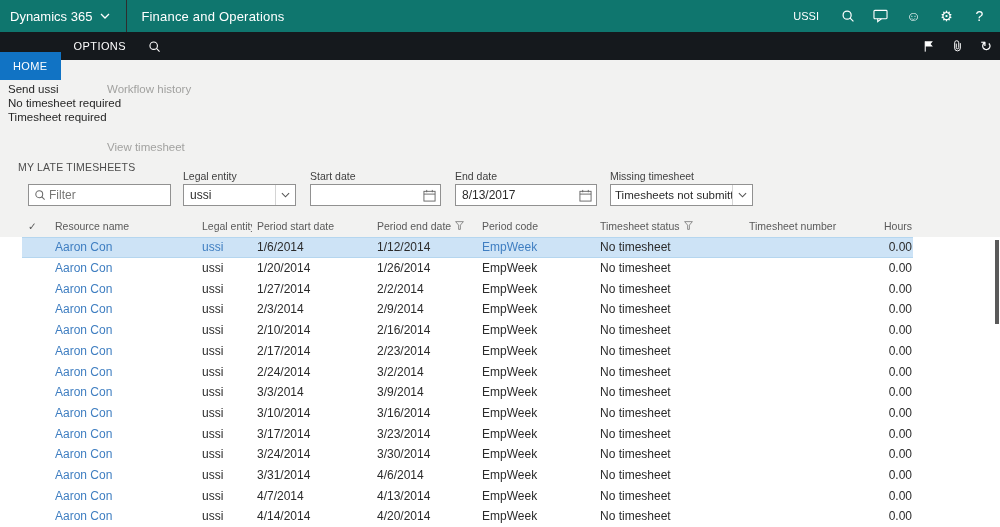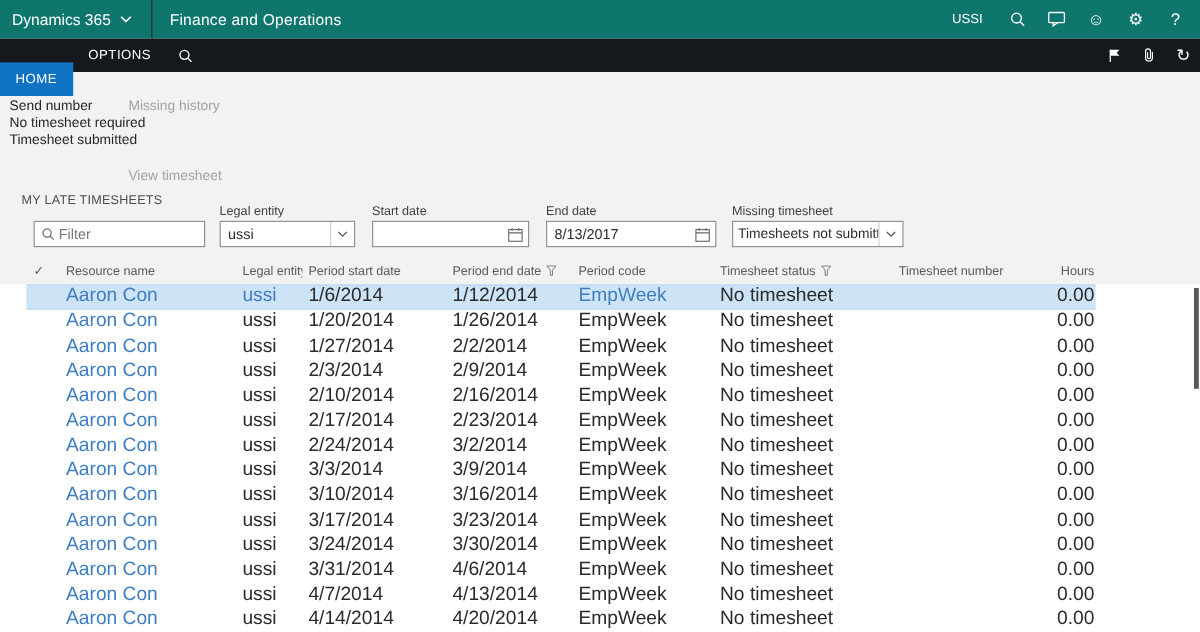--- a/index.html
+++ b/index.html
@@ -43,21 +43,21 @@
   .filterbox input { border:none; outline:none; flex:1; font-size:12px; font-family:inherit; color:#2b2b2b; background:transparent; min-width:0; }
   .filterbox input::placeholder { color:#767674; }
   .dateinput { border:none; outline:none; flex:1; font-size:12px; font-family:inherit; color:#2b2b2b; padding-left:6px; min-width:0; background:transparent; }
 
   
   .grid-header { position:absolute; top:214px; left:0; width:100%; height:23px; }
   .grid-body { position:absolute; top:237px; left:0; width:100%; height:290px; background:#fff; }
   .grid-row { display:grid; grid-template-columns:28px 147px 55px 120px 105px 118px 149px 116px 53px; margin-left:22px; width:891px; align-items:center; }
   .header-row { height:23px; }
   .header-row .cell { font-size:10.5px; color:#5a5a5a; display:flex; align-items:center; gap:4px; cursor:pointer; }
-  .body-row { height:20.714px; font-size:16px; color:#2b2b2b; cursor:pointer; }
+  .body-row { height:20.714px; font-size:12px; color:#2b2b2b; cursor:pointer; }
   .cell { padding-left:5px; white-space:nowrap; overflow:hidden; }
   .c-check { padding-left:6px; overflow:visible; }
   .c-hours { text-align:right; padding-left:0; padding-right:1px; justify-content:flex-end; }
   .header-row .c-hours { display:flex; }
   .link { color:#3f7ec1; }
   .body-row.selected { background:#cde3f6; box-shadow:inset 0 1px 0 #b5d6ef, inset 0 -1px 0 #b5d6ef; }
   .funnel { flex:0 0 auto; }
 
   .vscroll-thumb { position:absolute; right:1px; top:240px; width:4px; height:84px; background:#5a5a5a; z-index:40; cursor:pointer; }
 </style>
@@ -114,24 +114,24 @@
       <span class="ric">
         <svg width="13" height="14" viewBox="0 0 16 16" fill="none" stroke="#fff" stroke-width="1.2">
             <path d="M11.5 4.5 v6 a3.5 3.5 0 0 1 -7 0 v-6.5 a2.5 2.5 0 0 1 5 0 v6 a1.5 1.5 0 0 1 -3 0 v-5"></path>
           </svg>
       </span>
       <span class="ric">↻</span>
     </div>
   </div>
 
   <div class="group-title">MAINTAIN</div>
-  <span class="ap-link" style="left:8px; top:83px;">Send number</span>
+  <span class="ap-link" style="left:8px; top:83px;">Send ussi</span>
   <span class="ap-link" style="left:8px; top:97px;">No timesheet required</span>
-  <span class="ap-link" style="left:8px; top:111px;">Timesheet submitted</span>
-  <span class="ap-link disabled" style="left:107px; top:83px;">Missing history</span>
+  <span class="ap-link" style="left:8px; top:111px;">Timesheet required</span>
+  <span class="ap-link disabled" style="left:107px; top:83px;">Workflow history</span>
   <span class="ap-link disabled" style="left:107px; top:97px;margin-top:44px;">View timesheet</span>
 
   <div class="section-title">MY LATE TIMESHEETS</div>
 
   <div class="fcontrol filterbox" style="left:28px; top:184px; width:143px;">
     <svg width="12" height="12" viewBox="0 0 16 16">
         <circle cx="7" cy="7" r="4.6" fill="none" stroke="#6b6b6b" stroke-width="1.4"></circle>
         <line x1="10.4" y1="10.4" x2="14.2" y2="14.2" stroke="#6b6b6b" stroke-width="1.4"></line>
       </svg>
     <input type="text" placeholder="Filter" style="">

